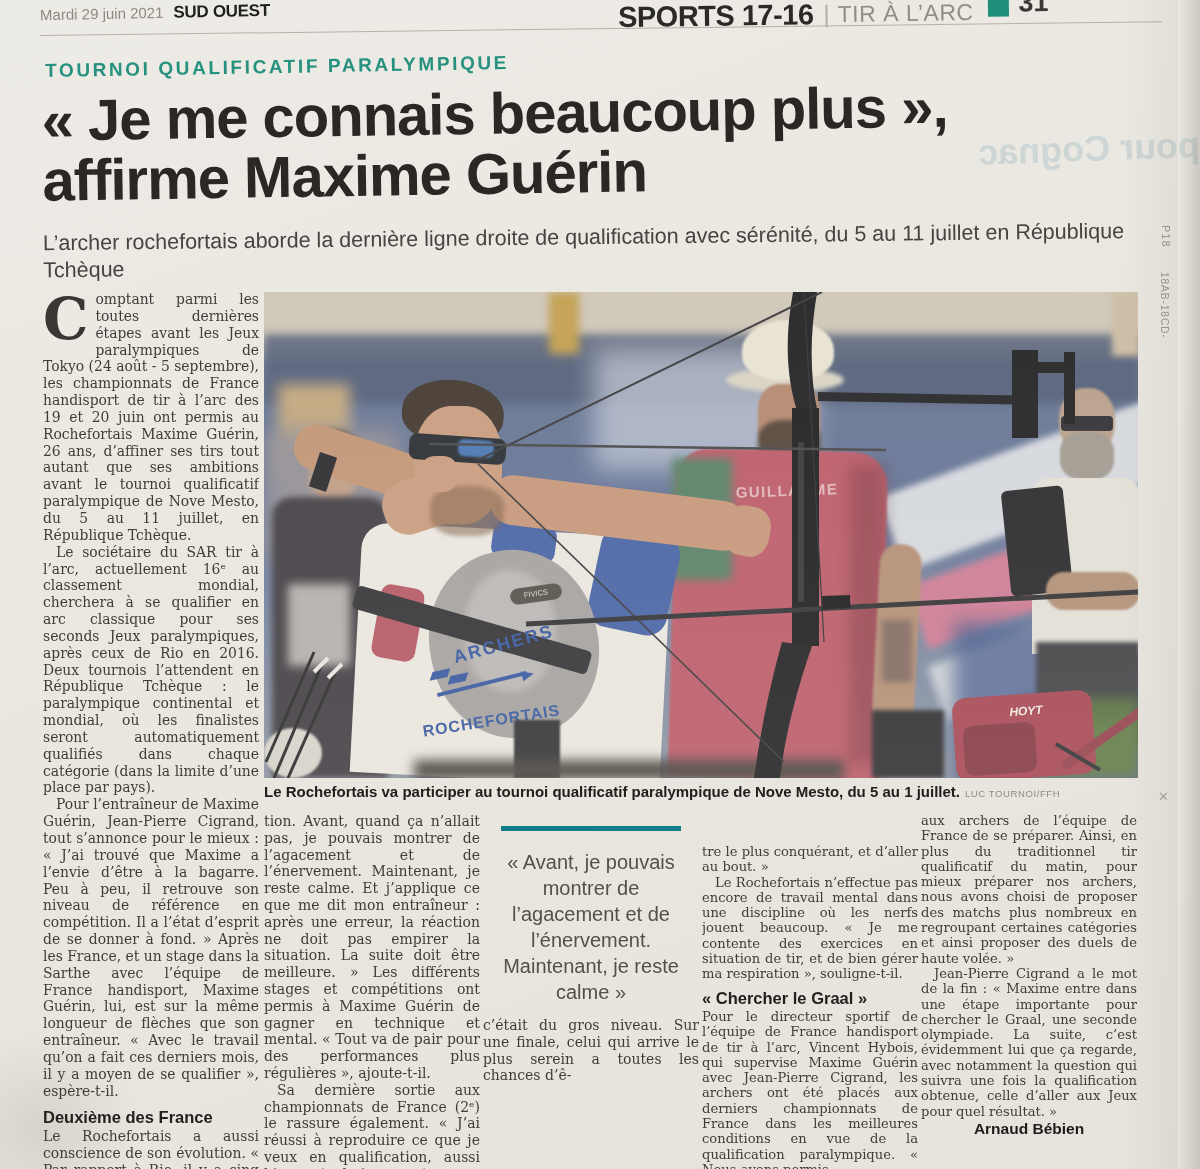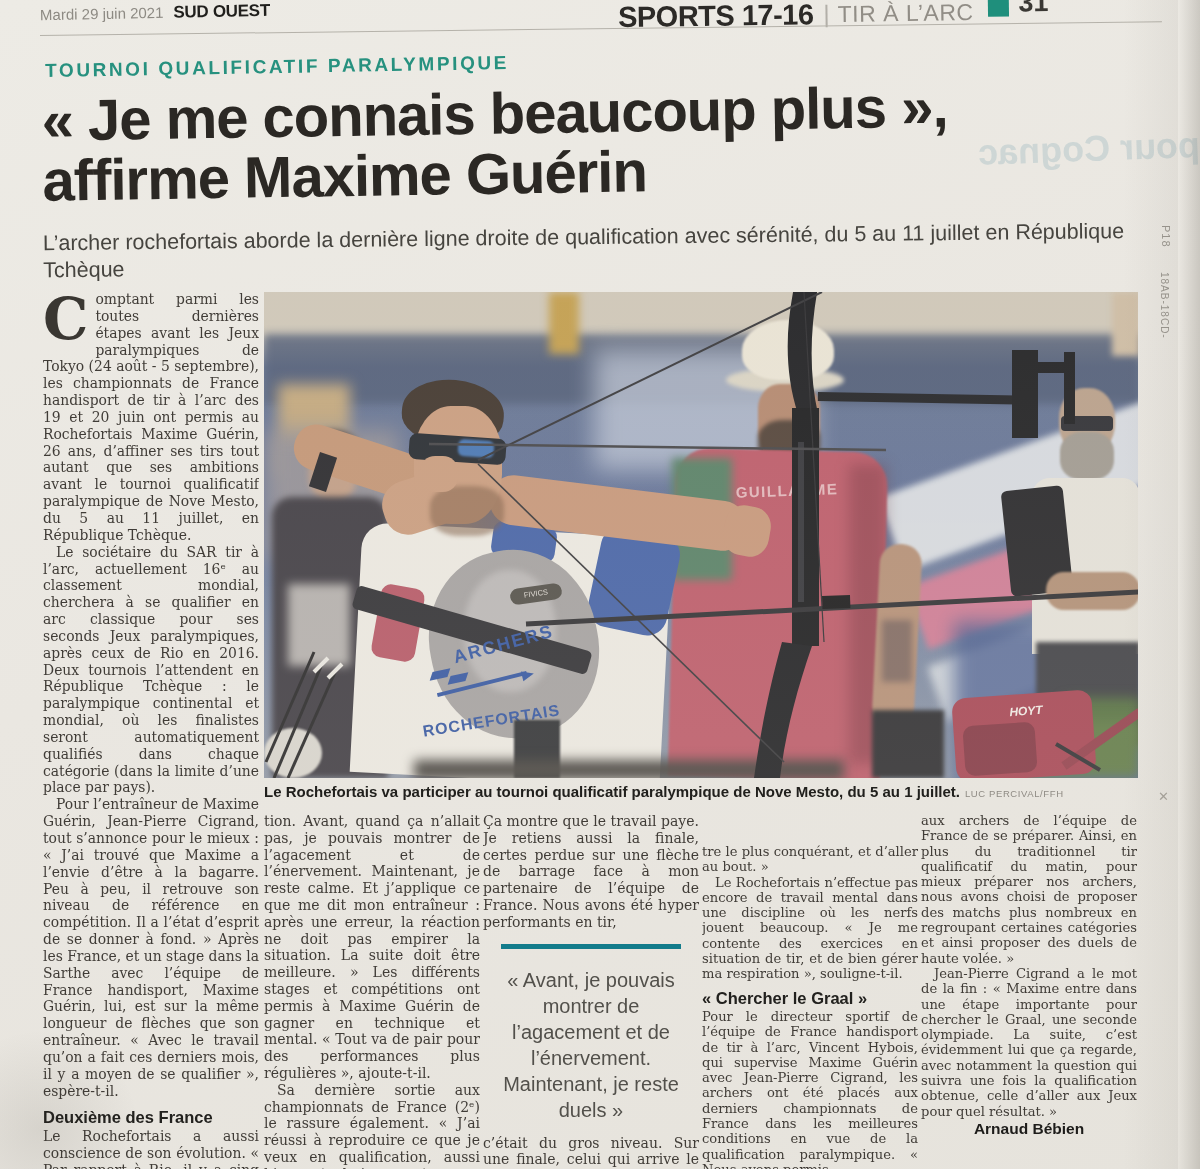--- a/index.html
+++ b/index.html
@@ -203,33 +203,32 @@
       <line x1="2" y1="470" x2="50" y2="360" stroke="#1c1c1e" stroke-width="3"></line>
       <line x1="50" y1="380" x2="64" y2="366" stroke="#e8e6e0" stroke-width="4"></line>
       <line x1="64" y1="386" x2="78" y2="372" stroke="#e8e6e0" stroke-width="4"></line>
       <path d="M800,474 L876,420" stroke="#8e3644" stroke-width="9" fill="none"></path>
       <path d="M792,452 L836,478" stroke="#27272b" stroke-width="4" fill="none"></path>
     </svg>
     <div class="wash"></div>
   </div>
 
   <div class="caption-row">
-    <span class="caption">Le Rochefortais va participer au tournoi qualificatif paralympique de Nove Mesto, du 5 au 1 juillet.</span><span class="credit">LUC PERCIVAL/FFH</span>
+    <span class="caption">Le Rochefortais va participer au tournoi qualificatif paralympique de Nove Mesto, du 5 au 1 juillet.</span><span class="credit">LUC TOURNOI/FFH</span>
   </div>
 
   <div class="col c-b" style="left:264px;top:813px;height:356px;">
     <p>tion. Avant, quand ça n’allait pas, je pouvais montrer de l’agacement et de l’énervement. Maintenant, je reste calme. Et j’applique ce que me dit mon entraîneur : après une erreur, la réaction ne doit pas empirer la situation. La suite doit être meilleure. » Les différents stages et compétitions ont permis à Maxime Guérin de gagner en technique et mental. « Tout va de pair pour des performances plus régulières », ajoute-t-il.</p>
     <p class="ind">Sa dernière sortie aux championnats de France (2ᵉ) le rassure également. « J’ai réussi à reproduire ce que je veux en qualification, aussi bien techniquement que mentalement.</p>
   </div>
 
   <div class="col c-b" style="left:483px;top:813px;height:356px;">
-    <p>Ça montre que le travail paye. Je retiens aussi la finale, certes perdue sur une flèche de barrage face à mon partenaire de l’équipe de France. Nous avons été hyper performants en tir,</p>
     <div class="pullquote">
       <div class="pq-rule"></div>
-      <div class="pq-text">« Avant, je pouvais montrer de l’agacement et de l’énervement. Maintenant, je reste duels »</div>
+      <div class="pq-text">« Avant, je pouvais montrer de l’agacement et de l’énervement. Maintenant, je reste calme »</div>
     </div>
     <p>c’était du gros niveau. Sur une finale, celui qui arrive le plus serein a toutes les chances d’ê-</p>
   </div>
 
   <div class="col c-t" style="left:702px;top:844px;height:356px;">
     <p>tre le plus conquérant, et d’aller au bout. »</p>
     <p class="ind">Le Rochefortais n’effectue pas encore de travail mental dans une discipline où les nerfs jouent beaucoup. « Je me contente des exercices en situation de tir, et de bien gérer ma respiration », souligne-t-il.</p>
     <div class="subhed">« Chercher le Graal »</div>
     <p>Pour le directeur sportif de l’équipe de France handisport de tir à l’arc, Vincent Hybois, qui supervise Maxime Guérin avec Jean-Pierre Cigrand, les archers ont été placés aux derniers championnats de France dans les meilleures conditions en vue de la qualification paralympique. « Nous avons permis</p>
   </div>

